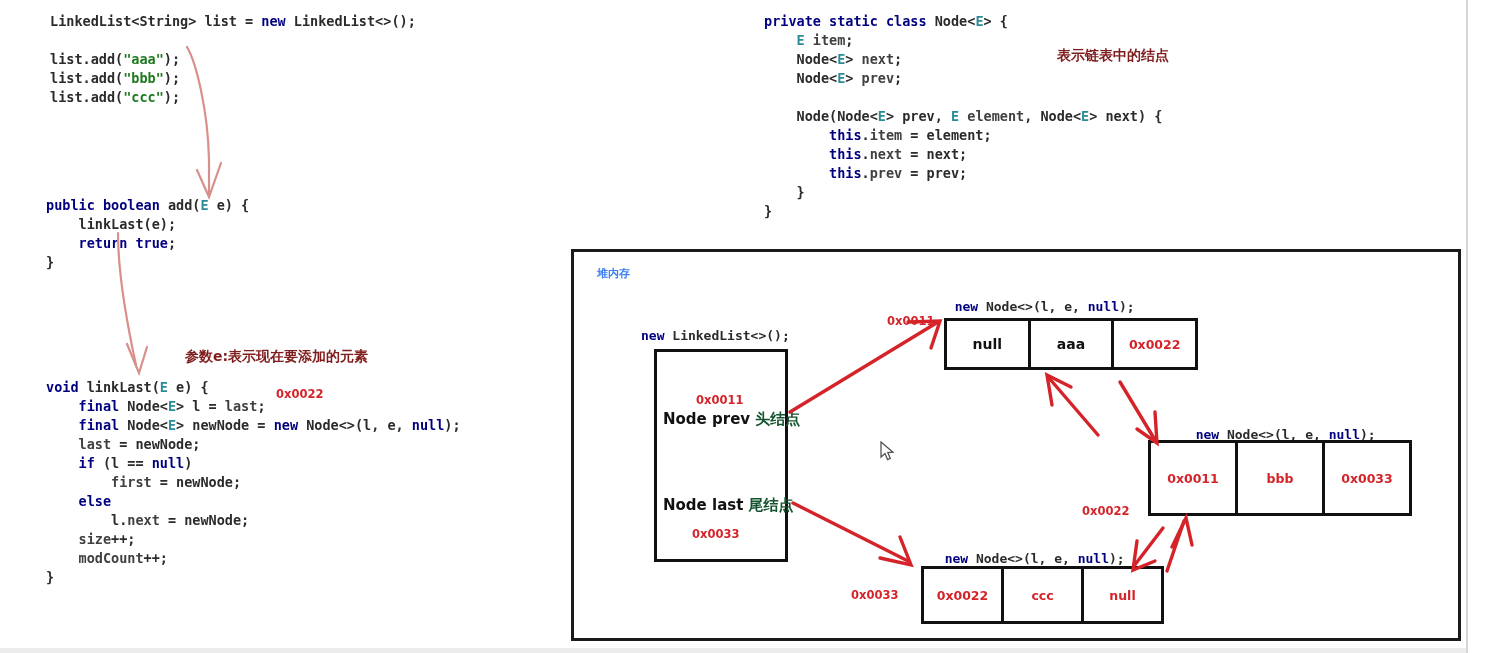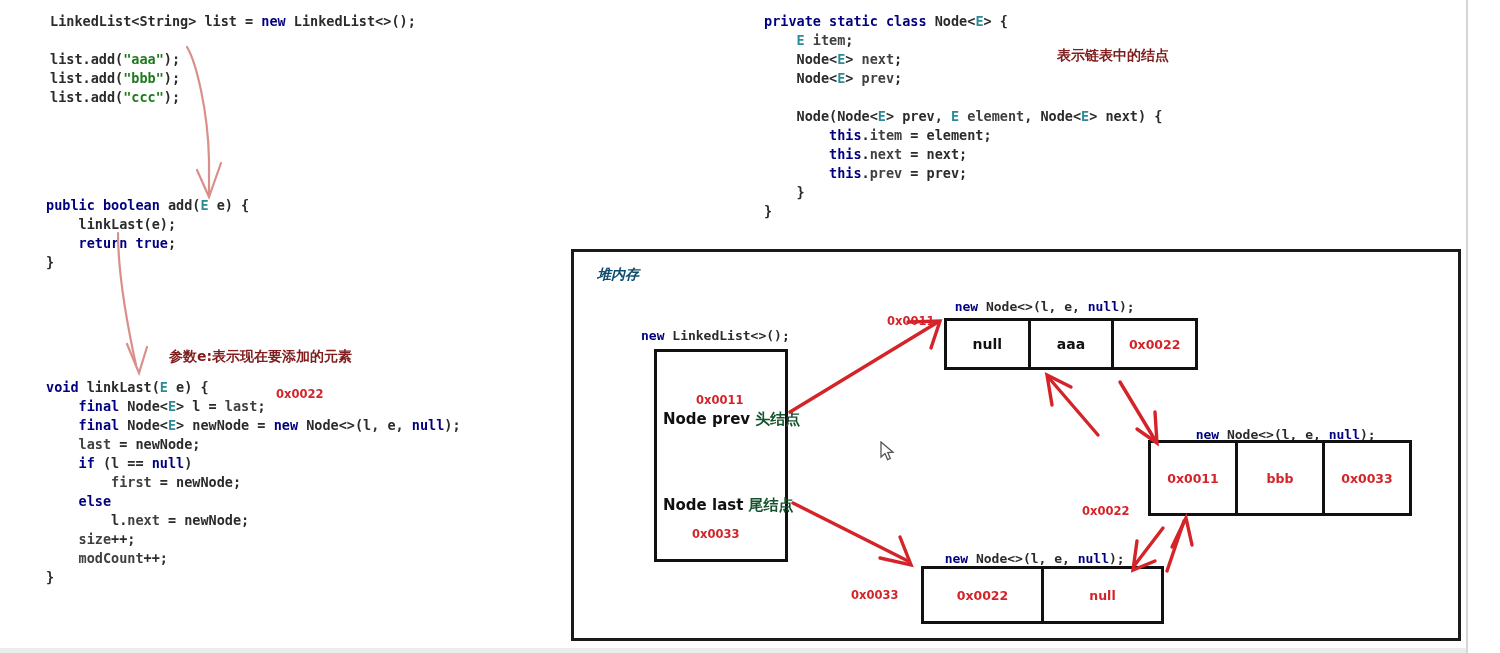--- a/index.html
+++ b/index.html
@@ -59,25 +59,24 @@
     width: 890px;
     height: 392px;
     border: 3px solid #1a1a1a;
     background: #ffffff;
     box-sizing: border-box;
   }
   #heap-title {
     position: absolute;
     left: 597px;
     top: 266px;
-    color: #0c4a6e;
-    font-family: "DejaVu Sans", sans-serif;
-    font-weight: bold;
-    font-size: 14px;
-    font-style: italic;
+    color: #3b82f6;
+    font-family: "DejaVu Sans", sans-serif;
+    font-weight: bold;
+    font-size: 11px;
   }
 
   
   #linkedlist-box {
     position: absolute;
     left: 654px;
     top: 349px;
     width: 134px;
     height: 213px;
     border: 3px solid #111;
@@ -153,21 +152,21 @@
 <div class="code-block" id="code-left-top" style="left:38px; top:12px;"><div class="code-line"><span class="pln">LinkedList&lt;String&gt; list = </span><span class="kw">new</span><span class="pln"> LinkedList&lt;&gt;();</span></div><div class="code-line">&nbsp;</div><div class="code-line"><span class="pln">list.add(</span><span class="str">"aaa"</span><span class="pln">);</span></div><div class="code-line"><span class="pln">list.add(</span><span class="str">"bbb"</span><span class="pln">);</span></div><div class="code-line"><span class="pln">list.add(</span><span class="str">"ccc"</span><span class="pln">);</span></div></div>
 
 <div class="code-block" id="code-left-add" style="left:34px; top:196px;"><div class="code-line"><span class="kw">public</span><span class="pln"> </span><span class="kw">boolean</span><span class="pln"> add(</span><span class="tv">E</span><span class="pln"> e) {</span></div><div class="code-line"><span class="pln">    linkLast(e);</span></div><div class="code-line"><span class="pln">    </span><span class="kw">return</span><span class="pln"> </span><span class="kw">true</span><span class="pln">;</span></div><div class="code-line"><span class="pln">}</span></div></div>
 
 <div class="code-block" id="code-left-linklast" style="left:34px; top:378px;"><div class="code-line"><span class="kw">void</span><span class="pln"> linkLast(</span><span class="tv">E</span><span class="pln"> e) {</span></div><div class="code-line"><span class="pln">    </span><span class="kw">final</span><span class="pln"> Node&lt;</span><span class="tv">E</span><span class="pln">&gt; l = </span><span class="fld">last</span><span class="pln">;</span></div><div class="code-line"><span class="pln">    </span><span class="kw">final</span><span class="pln"> Node&lt;</span><span class="tv">E</span><span class="pln">&gt; newNode = </span><span class="kw">new</span><span class="pln"> Node&lt;&gt;(l, e, </span><span class="kw">null</span><span class="pln">);</span></div><div class="code-line"><span class="pln">    </span><span class="fld">last</span><span class="pln"> = newNode;</span></div><div class="code-line"><span class="pln">    </span><span class="kw">if</span><span class="pln"> (l == </span><span class="kw">null</span><span class="pln">)</span></div><div class="code-line"><span class="pln">        </span><span class="fld">first</span><span class="pln"> = newNode;</span></div><div class="code-line"><span class="pln">    </span><span class="kw">else</span><span class="pln"></span></div><div class="code-line"><span class="pln">        l.</span><span class="fld">next</span><span class="pln"> = newNode;</span></div><div class="code-line"><span class="pln">    </span><span class="fld">size</span><span class="pln">++;</span></div><div class="code-line"><span class="pln">    </span><span class="fld">modCount</span><span class="pln">++;</span></div><div class="code-line"><span class="pln">}</span></div></div>
 
 <div class="code-block" id="code-right-node" style="left:752px; top:12px;"><div class="code-line"><span class="kw">private</span><span class="pln"> </span><span class="kw">static</span><span class="pln"> </span><span class="kw">class</span><span class="pln"> Node&lt;</span><span class="tv">E</span><span class="pln">&gt; {</span></div><div class="code-line"><span class="pln">    </span><span class="tv">E</span><span class="pln"> </span><span class="fld">item</span><span class="pln">;</span></div><div class="code-line"><span class="pln">    Node&lt;</span><span class="tv">E</span><span class="pln">&gt; </span><span class="fld">next</span><span class="pln">;</span></div><div class="code-line"><span class="pln">    Node&lt;</span><span class="tv">E</span><span class="pln">&gt; </span><span class="fld">prev</span><span class="pln">;</span></div><div class="code-line">&nbsp;</div><div class="code-line"><span class="pln">    Node(Node&lt;</span><span class="tv">E</span><span class="pln">&gt; prev, </span><span class="tv">E</span><span class="pln"> </span><span class="fld">element</span><span class="pln">, Node&lt;</span><span class="tv">E</span><span class="pln">&gt; next) {</span></div><div class="code-line"><span class="pln">        </span><span class="kw">this</span><span class="pln">.</span><span class="fld">item</span><span class="pln"> = element;</span></div><div class="code-line"><span class="pln">        </span><span class="kw">this</span><span class="pln">.</span><span class="fld">next</span><span class="pln"> = next;</span></div><div class="code-line"><span class="pln">        </span><span class="kw">this</span><span class="pln">.</span><span class="fld">prev</span><span class="pln"> = prev;</span></div><div class="code-line"><span class="pln">    }</span></div><div class="code-line"><span class="pln">}</span></div></div>
 
 <div class="annot-cn" style="left:1057px; top:47px; font-size:14px;">表示链表中的结点</div>
 
-<div class="annot-cn" style="left:169px; top:348px; font-size:14px;">参数e:表示现在要添加的元素</div>
+<div class="annot-cn" style="left:185px; top:348px; font-size:14px;">参数e:表示现在要添加的元素</div>
 
 <div class="addr" style="left:276px; top:387px;">0x0022</div>
 
 <div id="heap-panel"></div>
 <div id="heap-title">堆内存</div>
 
 <div class="node-caption" style="left:641px; top:328px;"><span class="kw">new</span><span> LinkedList&lt;&gt;();</span></div>
 
 <div id="linkedlist-box"></div>
 
@@ -204,20 +203,21 @@
   <div class="node-cell cell-red">bbb</div>
   <div class="node-cell cell-red">0x0033</div>
 </div>
 
 <div class="node-caption" style="left:929px; top:536px;">
   <span class="kw">new</span><span> Node&lt;&gt;(l, e, </span><span class="kw">null</span><span>);</span>
 </div>
 <div class="addr" style="left:851px; top:588px;">0x0033</div>
 <div class="node-box" id="node-ccc" style="left:921px; top:566px; width:243px; height:58px;">
   <div class="node-cell cell-red">0x0022</div>
+  <div class="node-cell cell-red">ccc</div>
   <div class="node-cell cell-red">null</div>
 </div>
 
 <svg class="overlay" viewBox="0 0 1500 653">
 
   <g stroke="#d98f8a" stroke-width="2.2" fill="none" stroke-linecap="round">
     <path d="M187,47 C196,62 208,110 209,160 L209,195"></path>
     <path d="M197,170 L209,197 L221,163"></path>
   </g>
 

